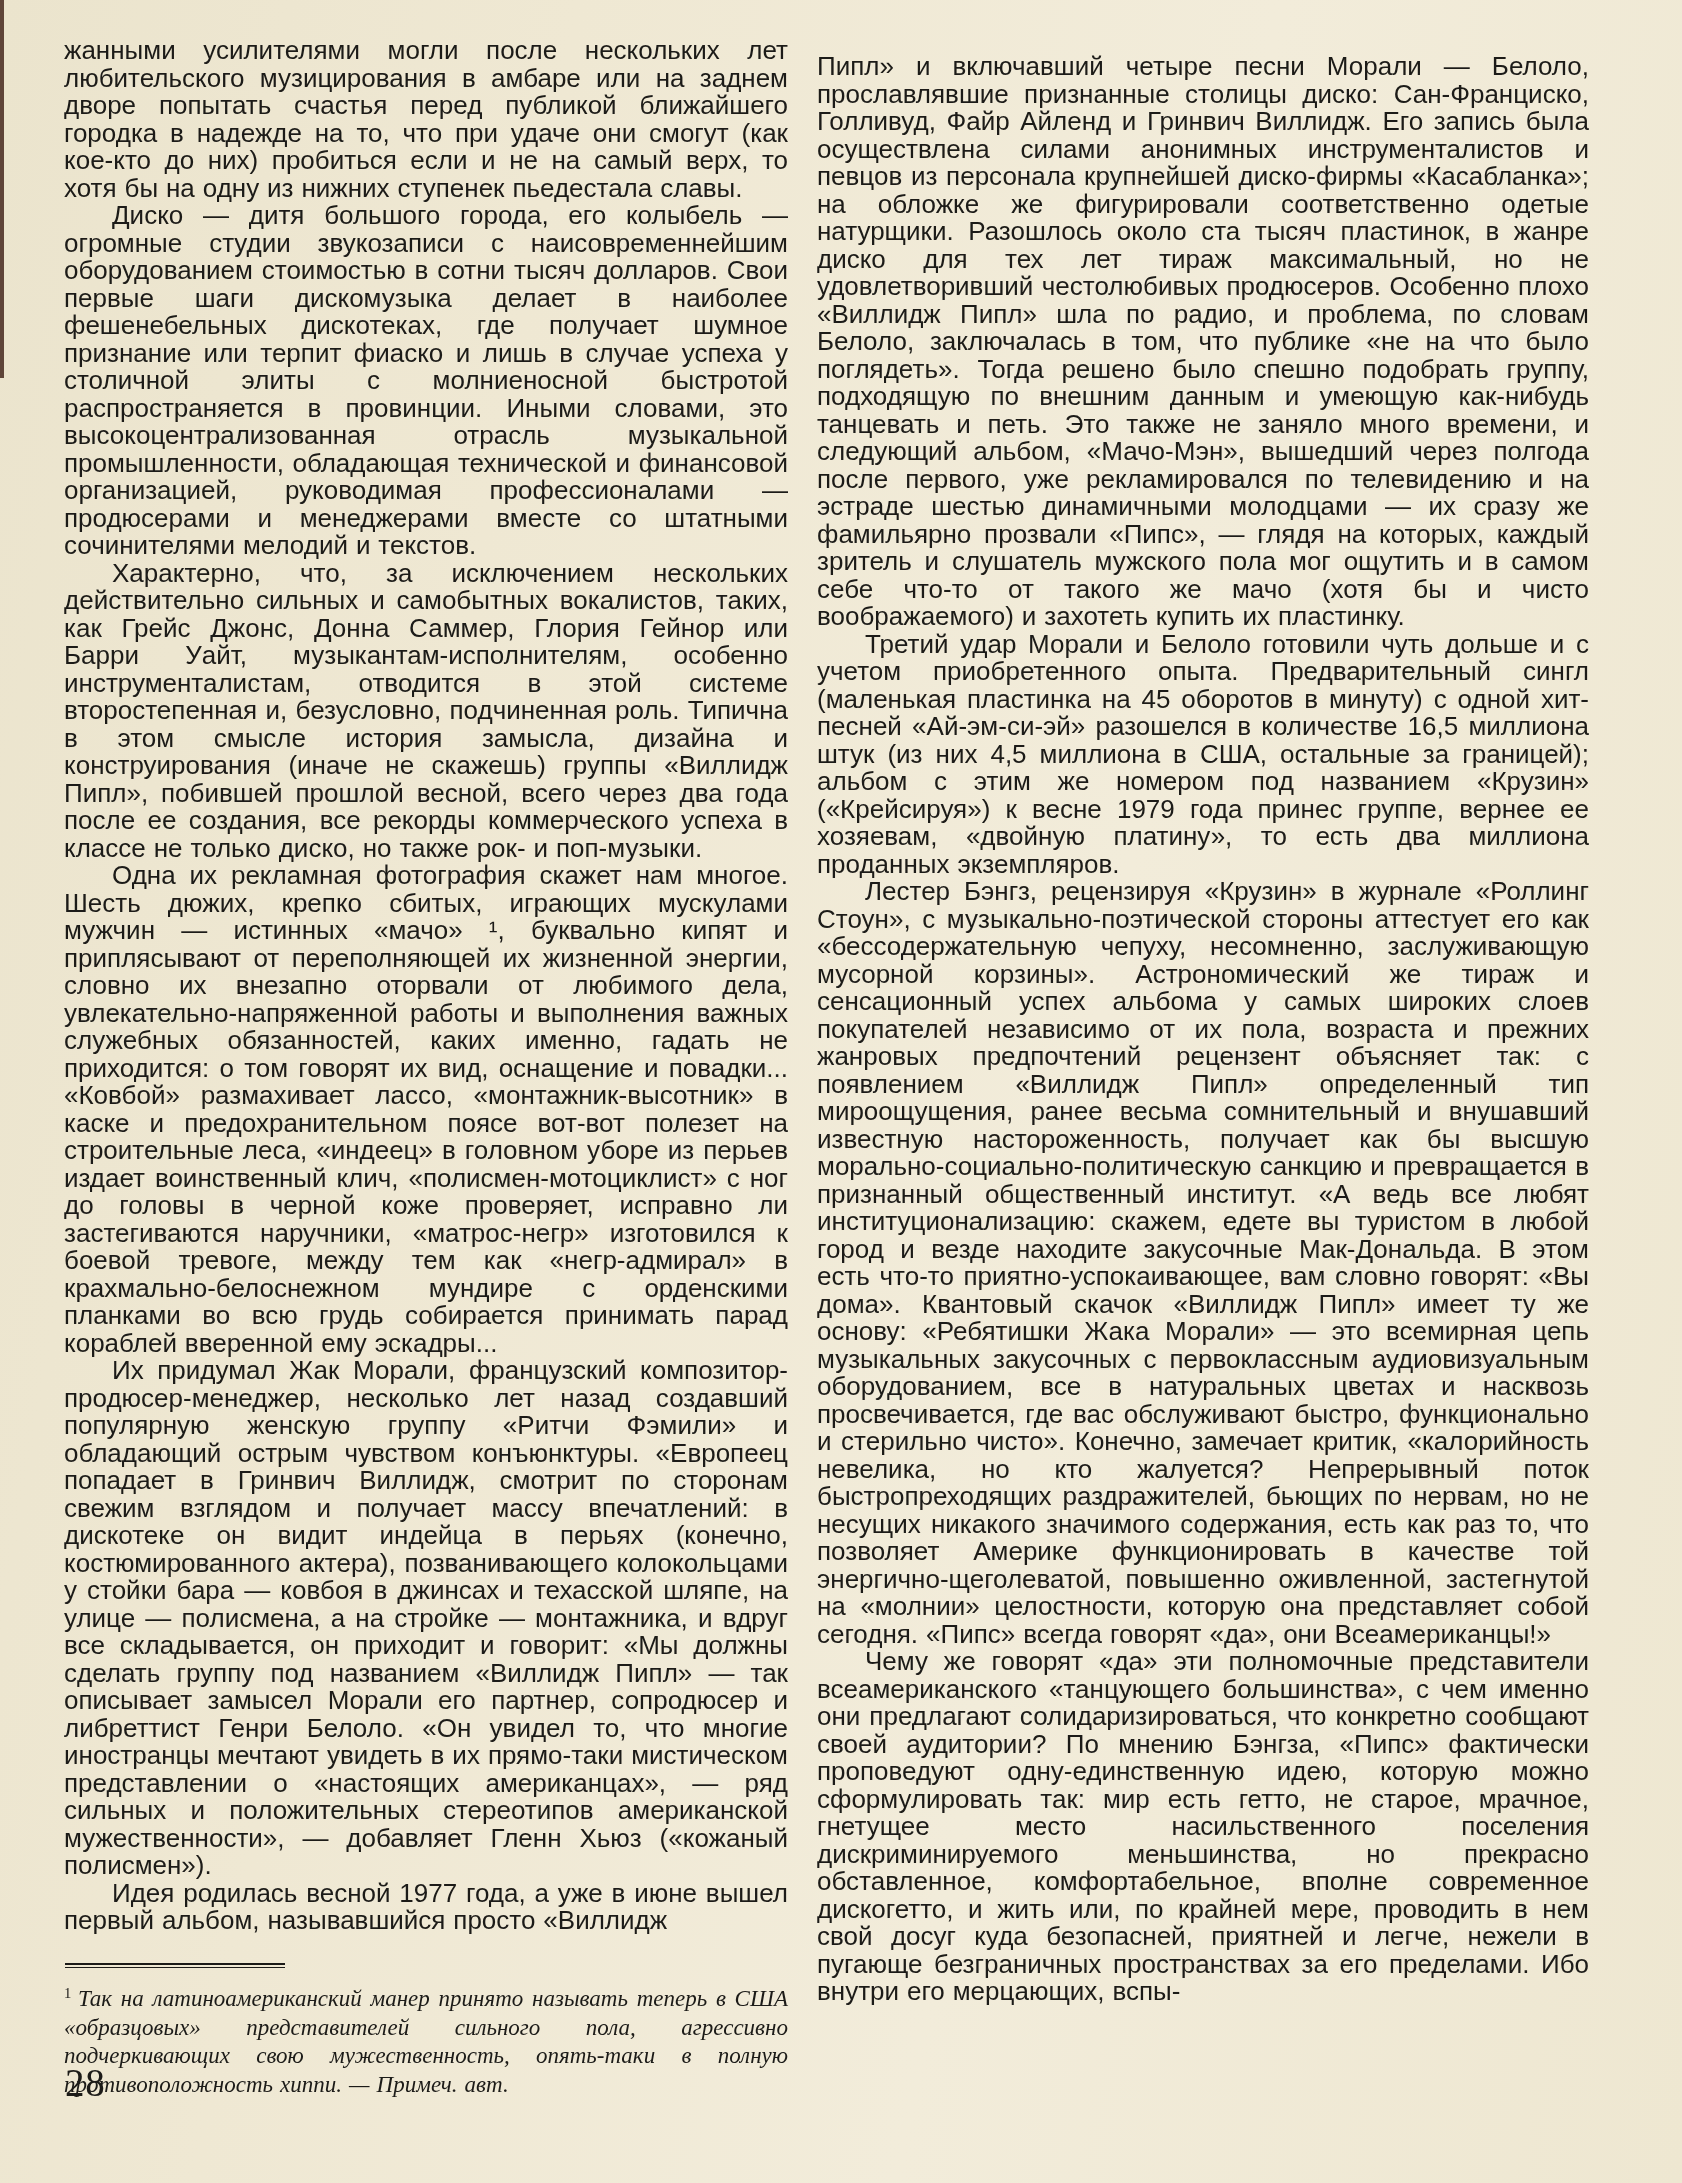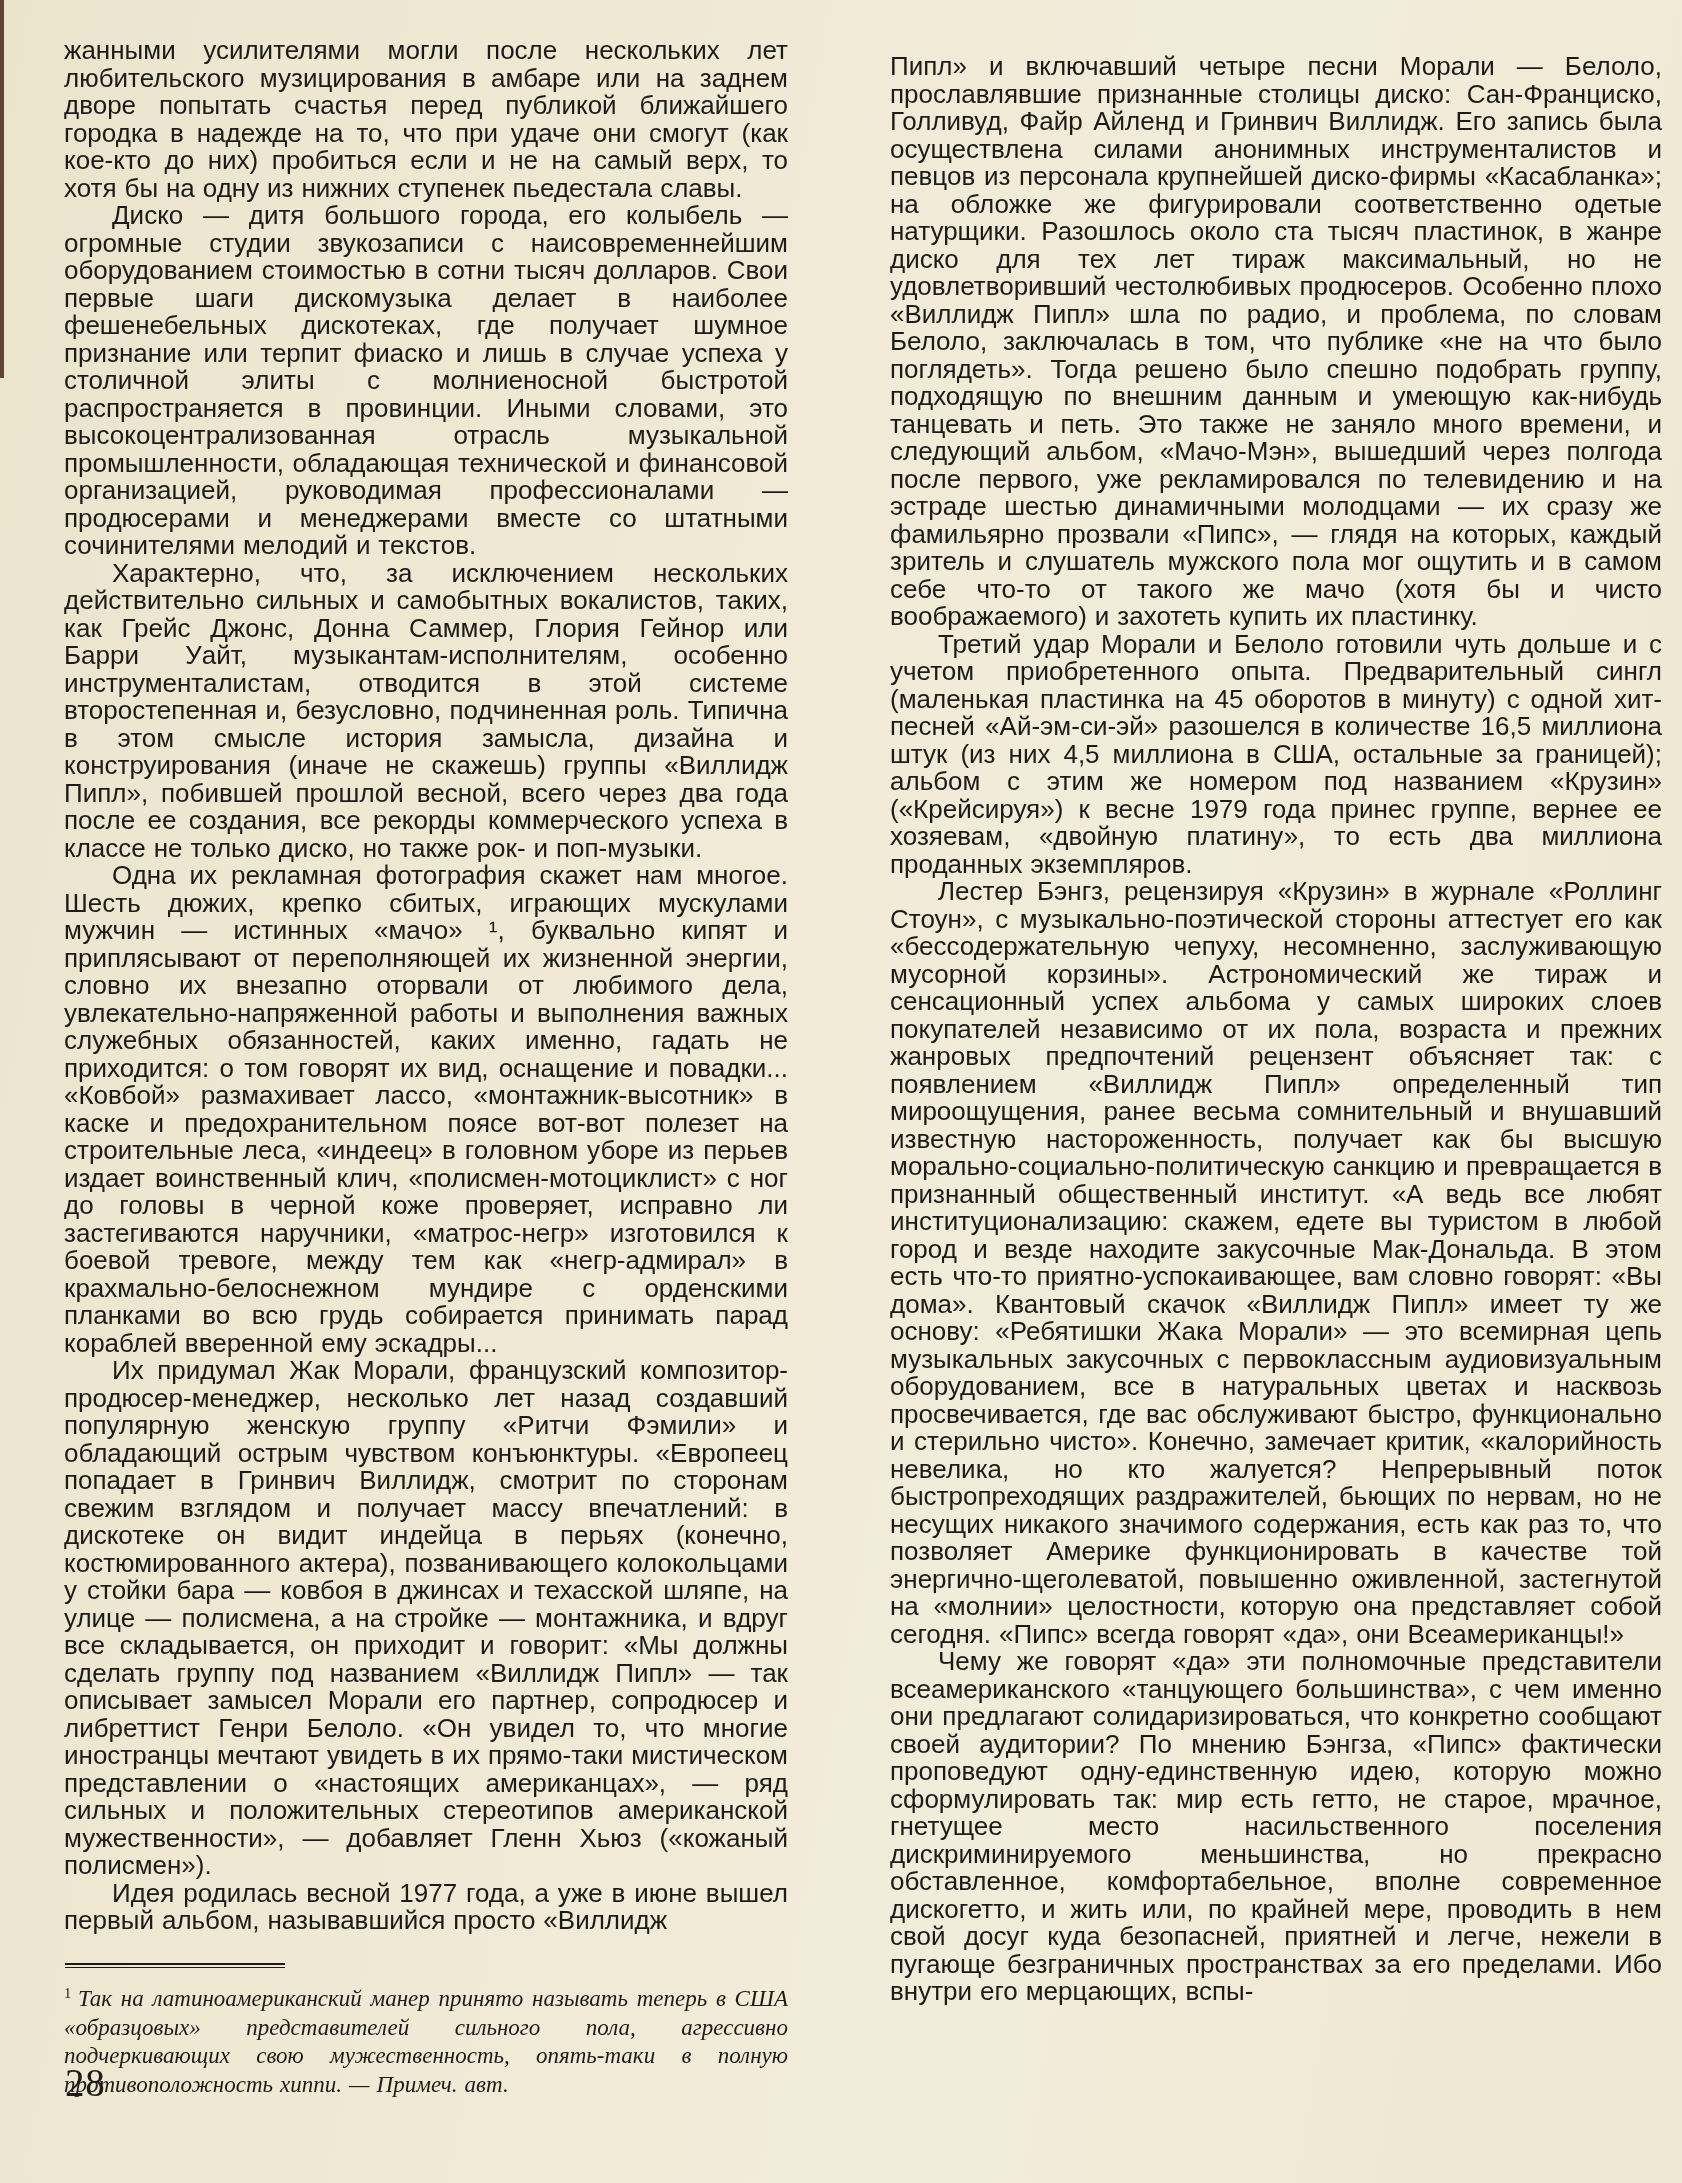--- a/index.html
+++ b/index.html
@@ -11,21 +11,21 @@
     color:var(--ink);
     position:relative;
     overflow:hidden;
   }
   .page { position:absolute; inset:0; }
   .scan-strip {
     position:absolute; left:0; top:0; width:4px; height:378px;
     background:#47291f; opacity:.85;
   }
   .columns {
-    display:flex; gap:73px;
+    display:flex; 
     padding:37px 50px 0 64px;
   }
   .col {
     font-size:26px; line-height:27.5px;
     text-align:justify;
     hyphens:auto; -webkit-hyphens:auto;
     word-spacing:0.7px;
   }
   .col.left  { width:724px; flex:none; }
   .col.right { width:772px; flex:none; padding-top:16px;margin-left:29px; }

